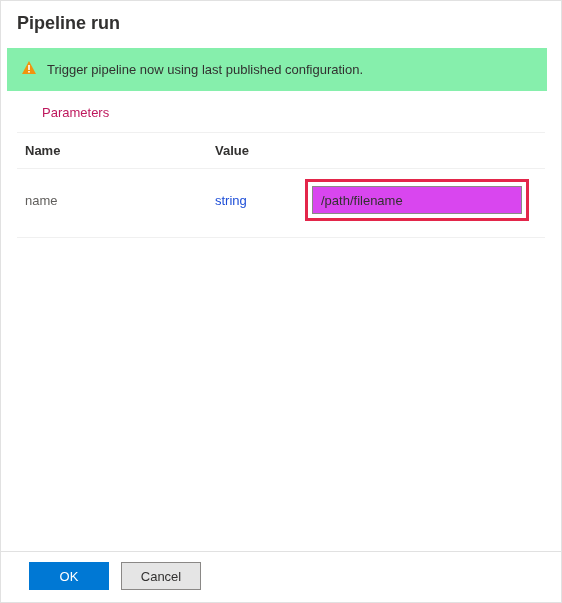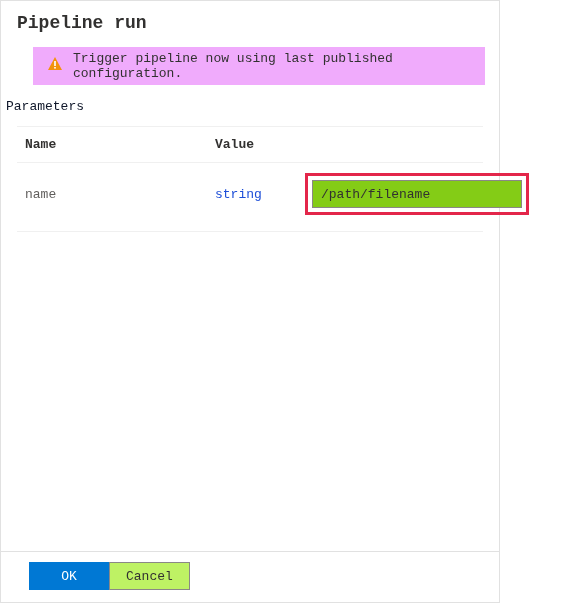--- a/index.html
+++ b/index.html
@@ -4,54 +4,54 @@
 <style>
   * { box-sizing: border-box; }
   html, body {
     margin: 0; padding: 0;
     font-family: "Segoe UI", Arial, sans-serif;
     font-size: 13px;
     color: #323130;
     background: #ffffff;
   }
   .panel {
-    width: 500px;
+    width: 562px;
     height: 603px;
     border: 1px solid #e1e1e1;
     position: relative;
     display: flex;
     flex-direction: column;
-    font-family: Liberation Mono, monospace;
   }
   .panel-header {
     padding: 12px 16px 6px 16px;
   }
   .panel-title {
     font-size: 18px;
     font-weight: 600;
     color: #323130;
   }
   .alert {
-    margin: 8px 14px 14px 32px;
-    padding: 4px 14px;
-    background: #f0abfc;
+    margin: 8px 14px 14px 6px;
+    padding: 12px 14px;
+    background: #86efac;
     display: flex;
     align-items: center;
     gap: 10px;
   }
   .alert svg { flex-shrink: 0; }
   .alert-text {
     font-size: 13px;
     color: #323130;
   }
   .section-label {
     padding: 0 5px;
     font-size: 13px;
-    color: #0f172a;
+    color: #be185d;
     margin-bottom: 12px;
+    margin-left: 36px;
   }
   .params-table {
     padding: 0 16px;
     flex: 1;
   }
   .params-header, .params-row {
     display: flex;
     align-items: center;
   }
   .params-header {
@@ -80,44 +80,45 @@
     border: 3px solid #e3264a;
   }
   .value-input {
     width: 210px;
     height: 28px;
     padding: 8px 8px;
     font-size: 13px;
     font-family: inherit;
     color: #323130;
     border: 1px solid #8a8886;
-    background: #84cc16;
+    background: #d946ef;
     outline: none;
   }
   .footer {
     border-top: 1px solid #e1e1e1;
     padding: 10px 16px 12px 28px;
     display: flex;
+    gap: 12px;
     align-items: center;
   }
   .btn {
     height: 28px;
     min-width: 80px;
     padding: 0 16px;
     font-size: 13px;
     font-family: inherit;
     cursor: pointer;
     border: none;
   }
   .btn-primary {
     background: #0078d4;
     color: #ffffff;
   }
   .btn-default {
-    background: #bef264;
+    background: #e5e5e5;
     color: #323130;
     border: 1px solid #8a8886;
   }
 </style>
 </head>
 <body>
 
 <div class="panel">
 
   <div class="panel-header">

